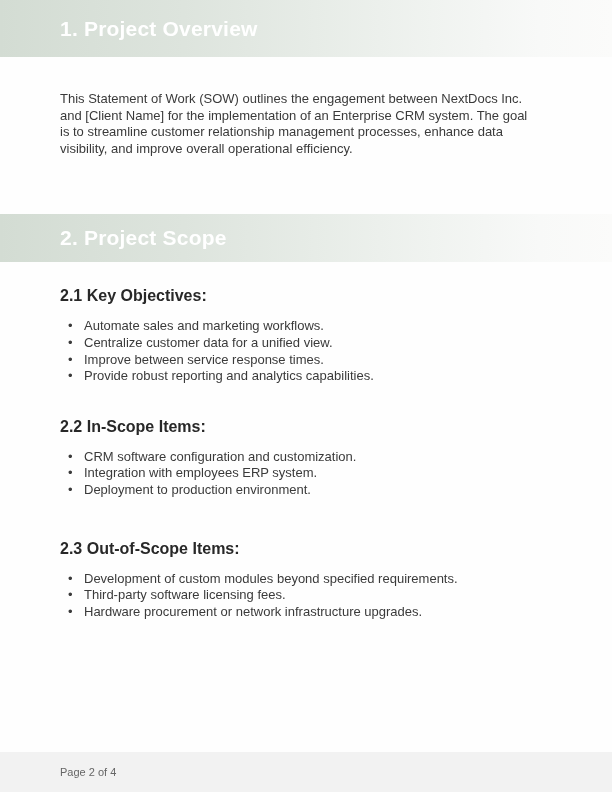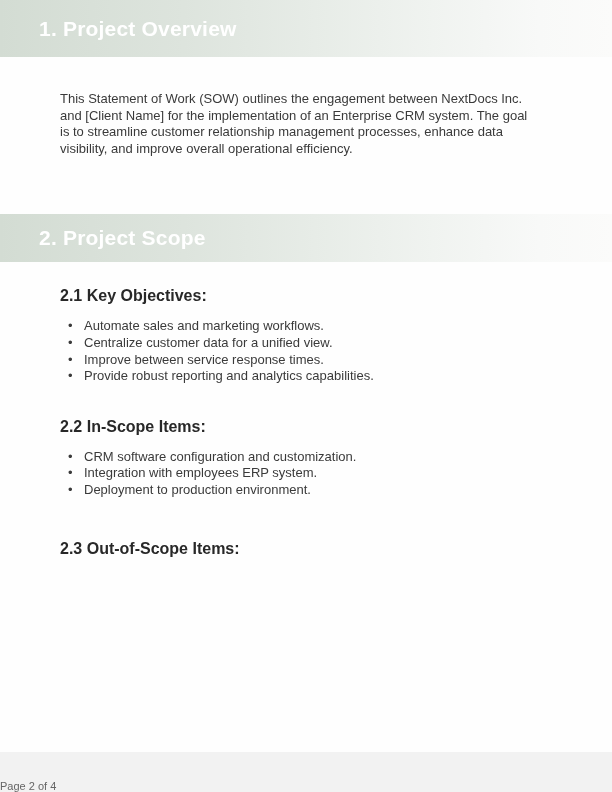--- a/index.html
+++ b/index.html
@@ -14,21 +14,21 @@
     position: relative;
     width: 612px; height: 792px;
     background: #fefefe;
   }
   .band {
     width: 612px;
     height: 57px;
     background: linear-gradient(90deg, #d3dcd3 0%, #dde4dd 30%, #ecf0ec 62%, #f8f9f8 88%, #fbfbfa 100%);
     display: flex;
     align-items: center;
-    padding-left: 39px;
+    padding-left: 60px;
   }
   .band h2 {
     color: #ffffff;
     font-size: 21px;
     font-weight: bold;
     letter-spacing: 0.2px;
   }
   .band-2 {
     margin-top: 57px;
     height: 48px;
@@ -69,21 +69,22 @@
     left: 8px;
     top: 0;
     color: #3a3a3a;
   }
   footer.page-footer {
     position: absolute;
     left: 0; bottom: 0;
     width: 612px; height: 40px;
     background: #f2f2f2;
     display: flex;
-    align-items: flex-end;
+    align-items: center;
+    padding-left: 60px;
   }
   footer.page-footer span {
     font-size: 11px;
     color: #666666;
   }
 </style>
 </head>
 <body>
 
 <div class="page">
@@ -107,18 +108,23 @@
     </ul>
 
   <h3 class="sub gap-mid">2.2 In-Scope Items:</h3>
   <ul class="bullets">
       <li>CRM software configuration and customization.</li>
       <li>Integration with employees ERP system.</li>
       <li>Deployment to production environment.</li>
     </ul>
 
   <h3 class="sub gap-big">2.3 Out-of-Scope Items:</h3>
+  <ul class="bullets">
+      <li>Development of custom modules beyond specified requirements.</li>
+      <li>Third-party software licensing fees.</li>
+      <li>Hardware procurement or network infrastructure upgrades.</li>
+    </ul>
 
   <footer class="page-footer">
     <span>Page 2 of 4</span>
   </footer>
 
 </div>
 
 </body></html>

